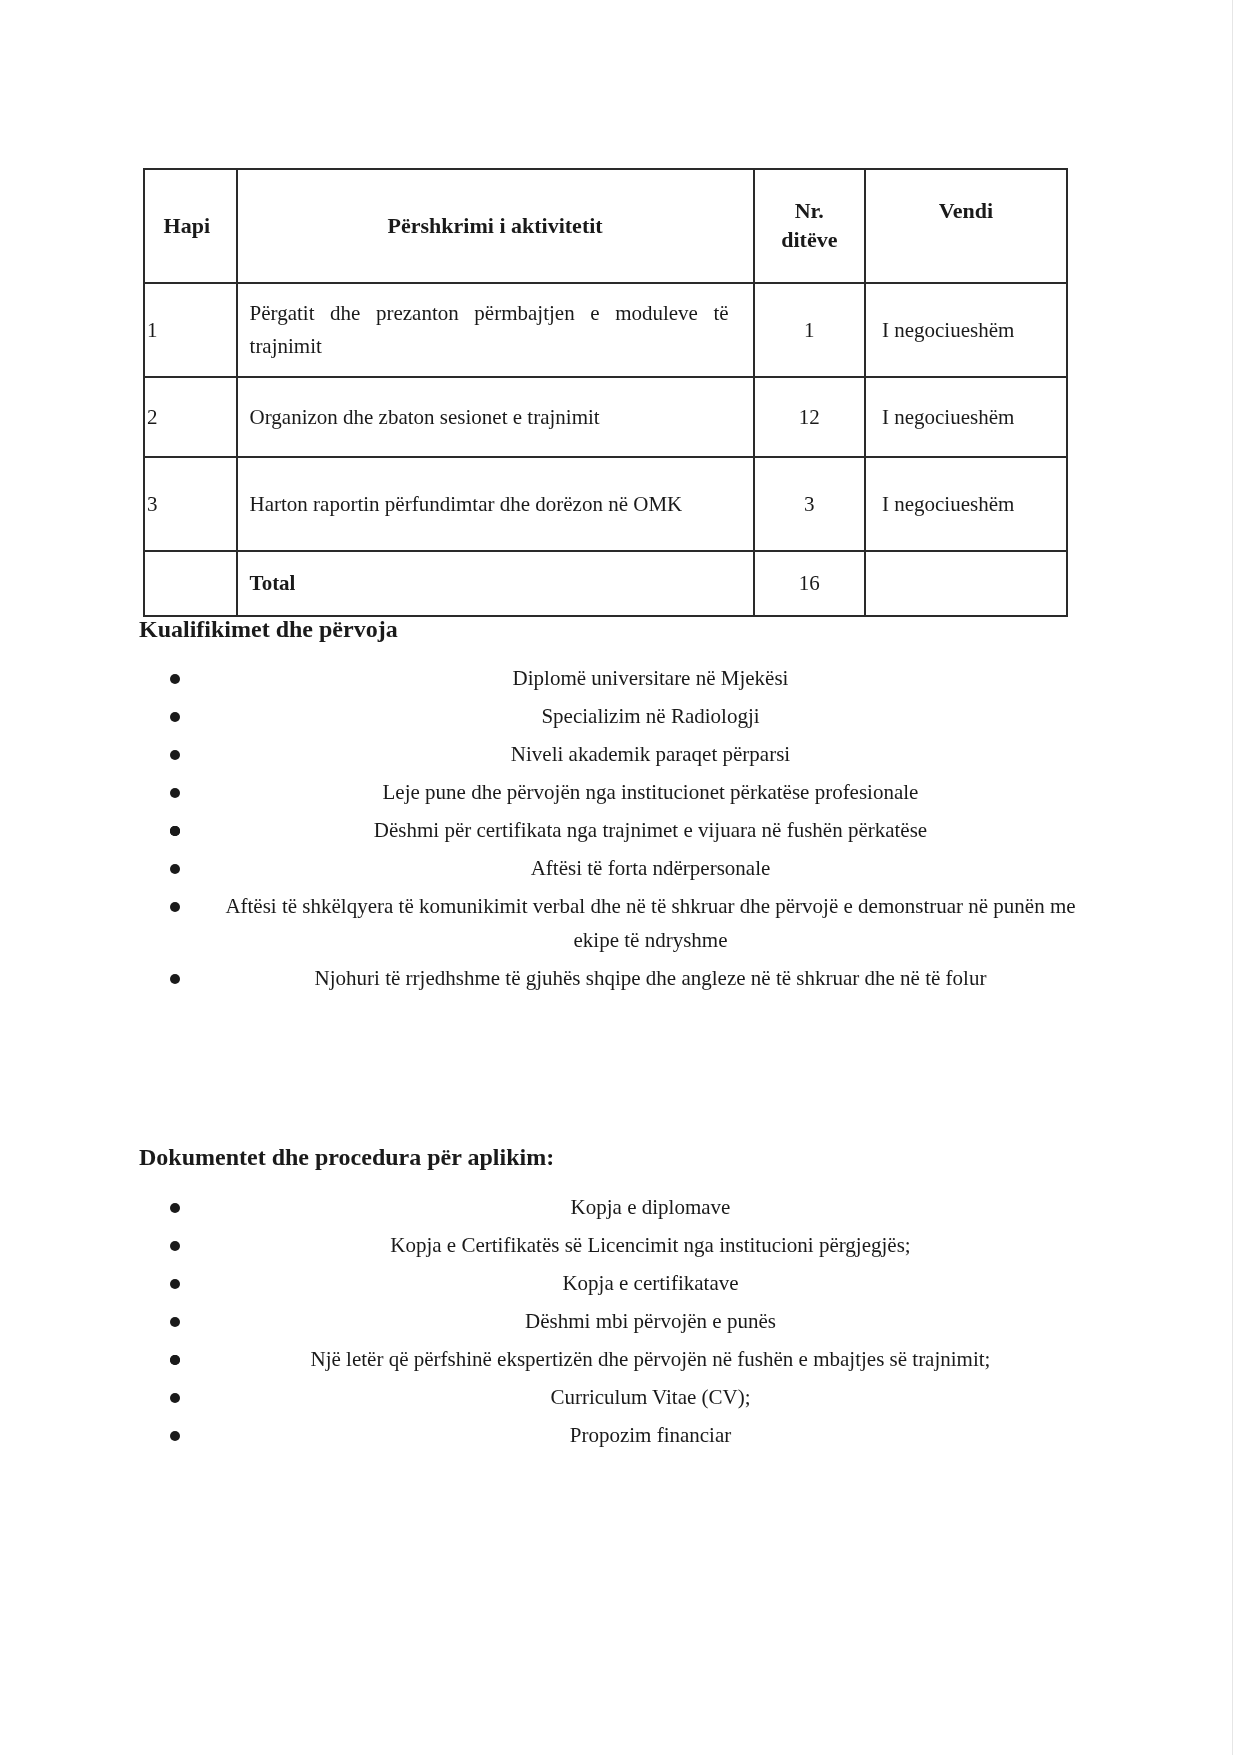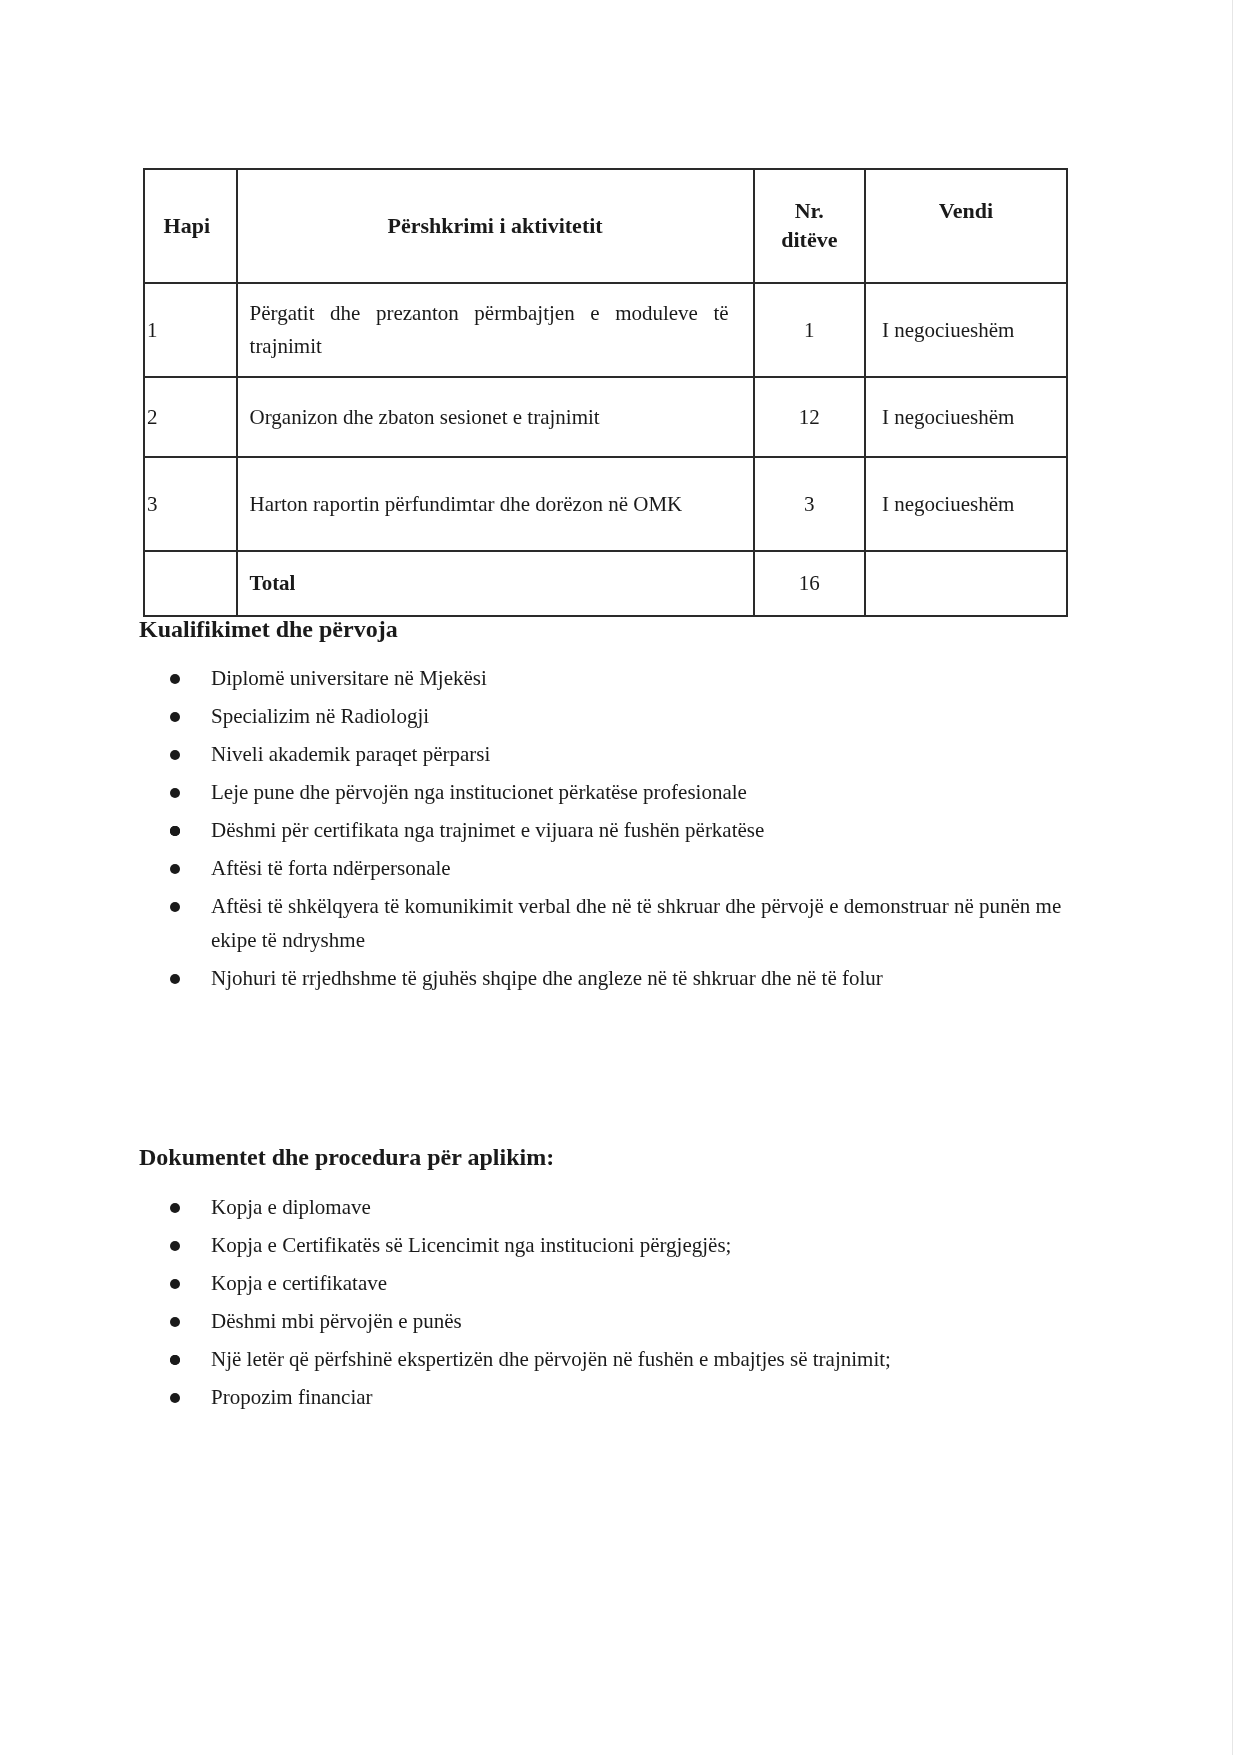--- a/index.html
+++ b/index.html
@@ -23,21 +23,21 @@
   table.activities td.col-desc { padding: 4px 24px 4px 12px; text-align: justify; text-align-last: left; }
   table.activities td.col-days { text-align: center; }
   table.activities td.col-vendi { padding-left: 16px; }
   tr.row-1 td, tr.row-3 td { height: 84px; }
   tr.row-2 td { height: 70px; }
   tr.row-total td { height: 55px; }
   tr.row-total td.col-desc { font-weight: bold; }
 
   h2.section { position: absolute; left: 139px; margin: 0; font-size: 24px; font-weight: bold; }
   ul.bullets { position: absolute; left: 170px; width: 920px; margin: 0; padding: 0; list-style: none;
-               font-size: 21px; line-height: 34px; }
+               font-size: 21px; line-height: 34px; text-align: center; }
   ul.bullets li { position: relative; padding-left: 41px; margin-bottom: 4px; }
   ul.bullets li .bullet { position: absolute; left: 0; top: 13px; width: 10px; height: 10px;
                           border-radius: 50%; background: #1a1a1a; }
 </style>
 </head>
 <body>
 
 <div class="page">
   <div class="right-edge"></div>
 
@@ -91,15 +91,16 @@
   </ul>
 
   <h2 class="section" style="top:1144px;">Dokumentet dhe procedura për aplikim:</h2>
   <ul class="bullets" style="top:1190px;">
     <li><span class="bullet"></span><span>Kopja e diplomave</span></li>
     <li><span class="bullet"></span><span>Kopja e Certifikatës së Licencimit nga institucioni përgjegjës;</span></li>
     <li><span class="bullet"></span><span>Kopja e certifikatave</span></li>
     <li><span class="bullet"></span><span>Dëshmi mbi përvojën e punës</span></li>
     <li><span class="bullet"></span></li>
     <li><span class="bullet"></span><span>Një letër që përfshinë ekspertizën dhe përvojën në fushën e mbajtjes së trajnimit;</span></li>
+    <li><span class="bullet"></span><span>Curriculum Vitae (CV);</span></li>
     <li><span class="bullet"></span><span>Propozim financiar</span></li>
   </ul>
 </div>
 
 </body></html>

